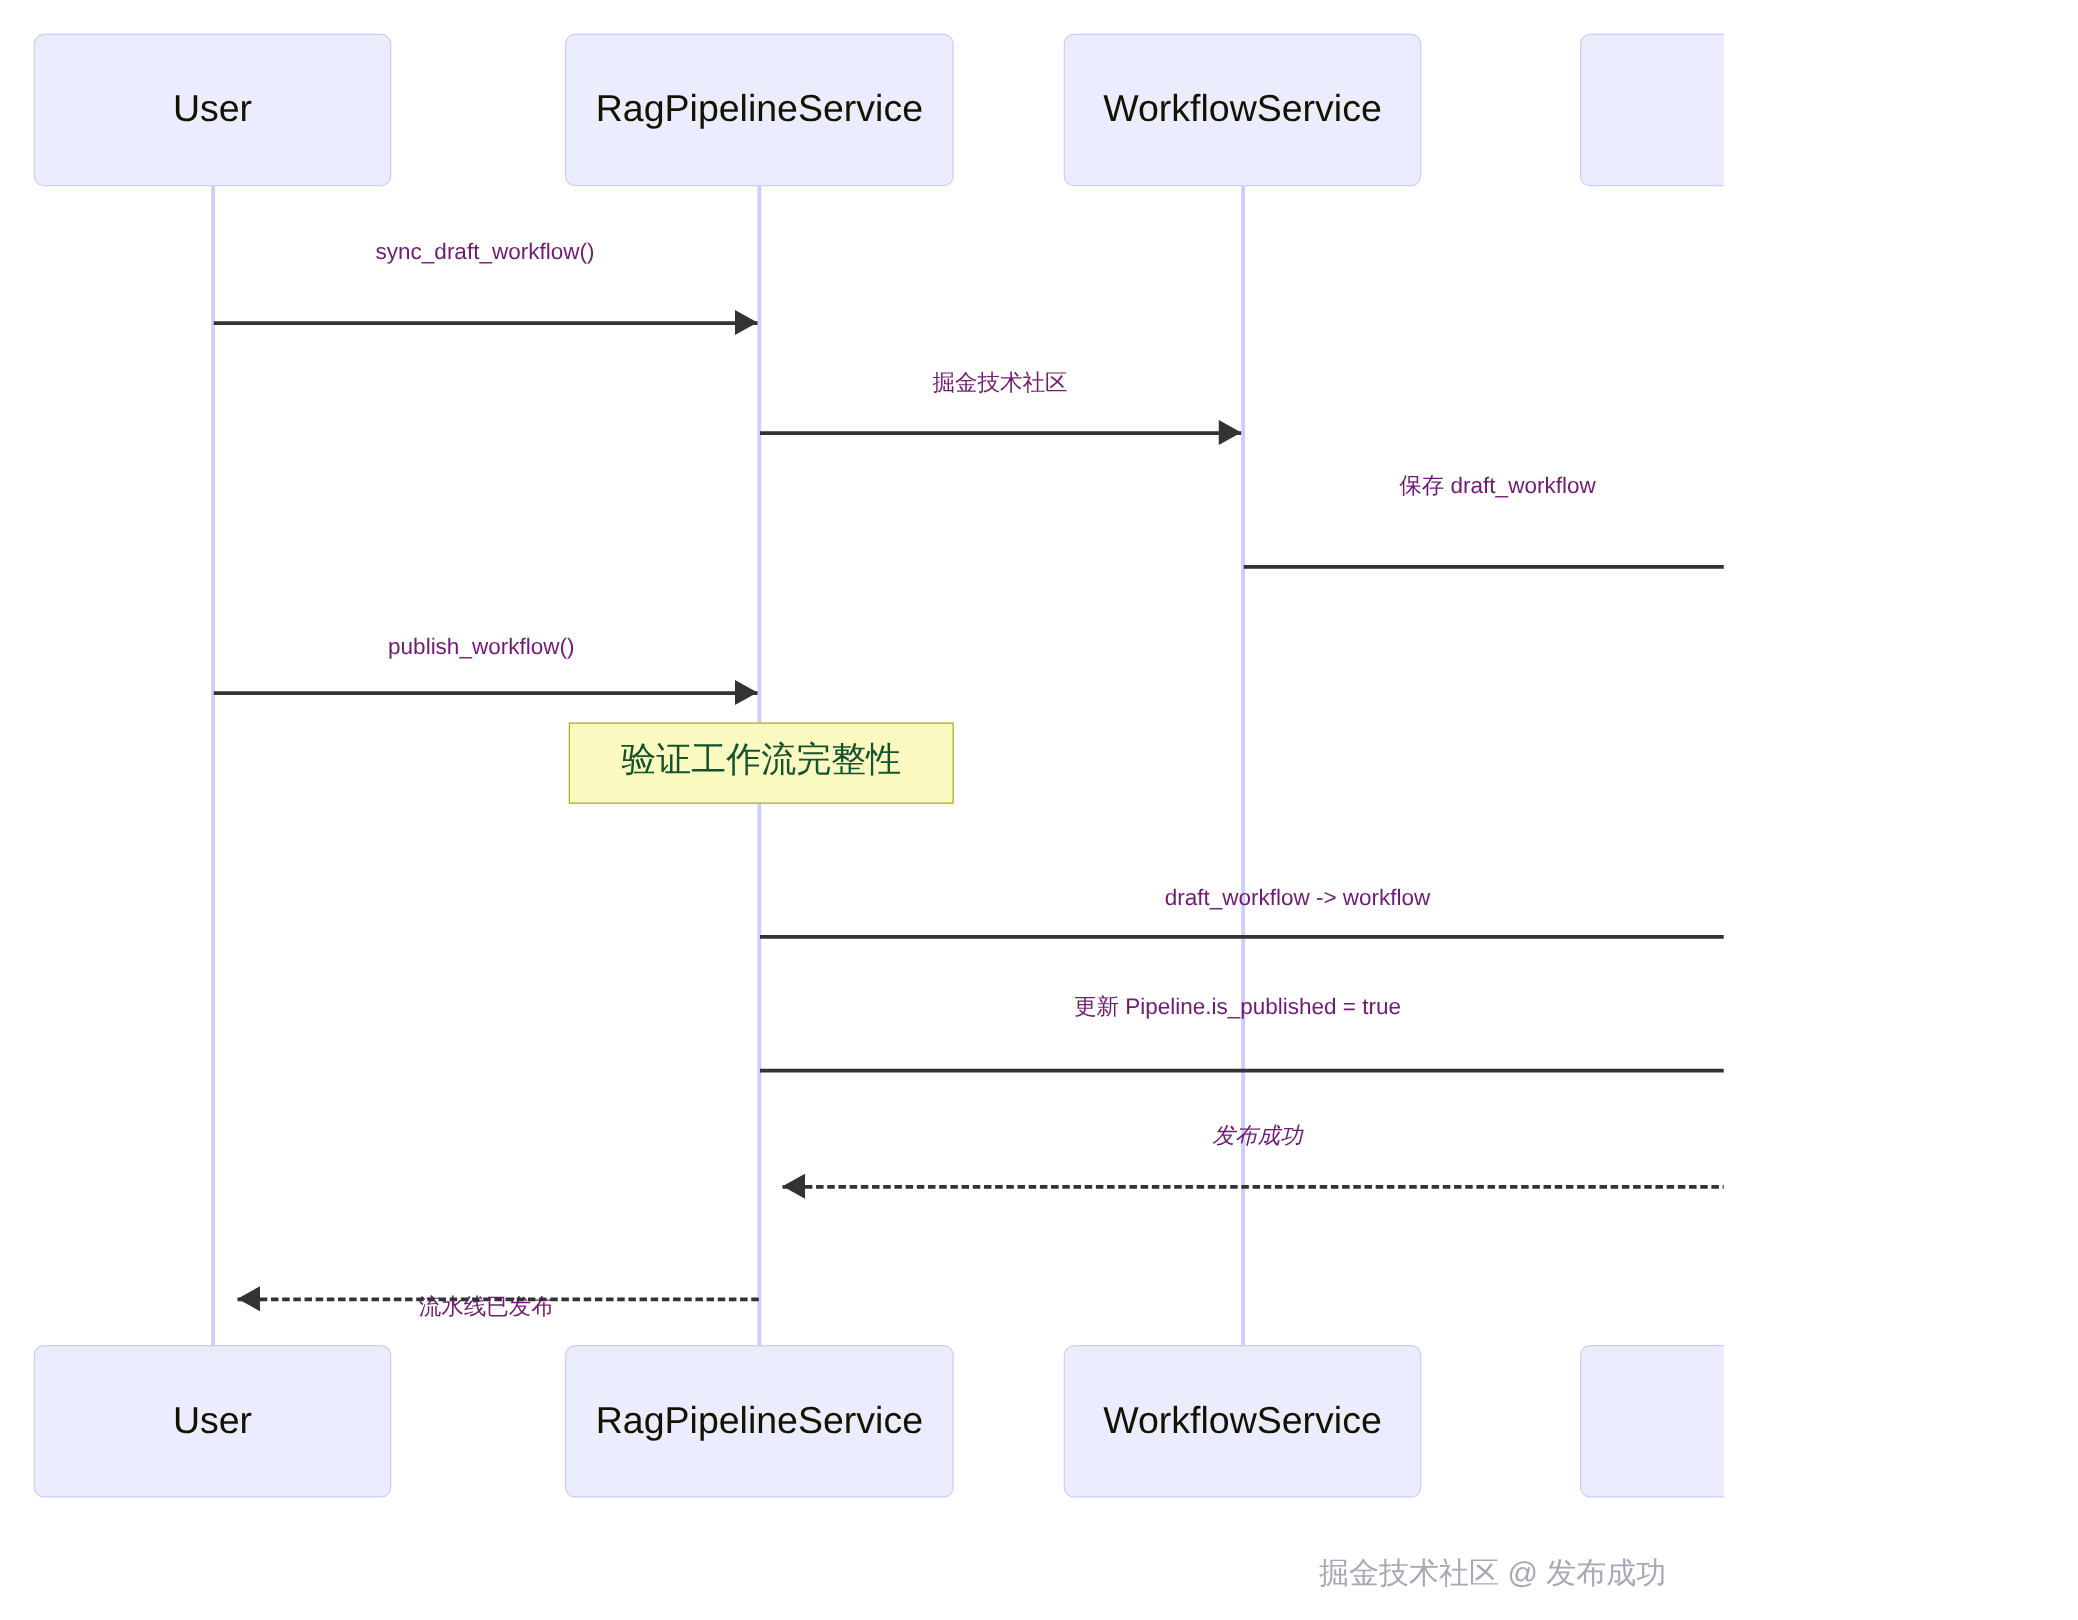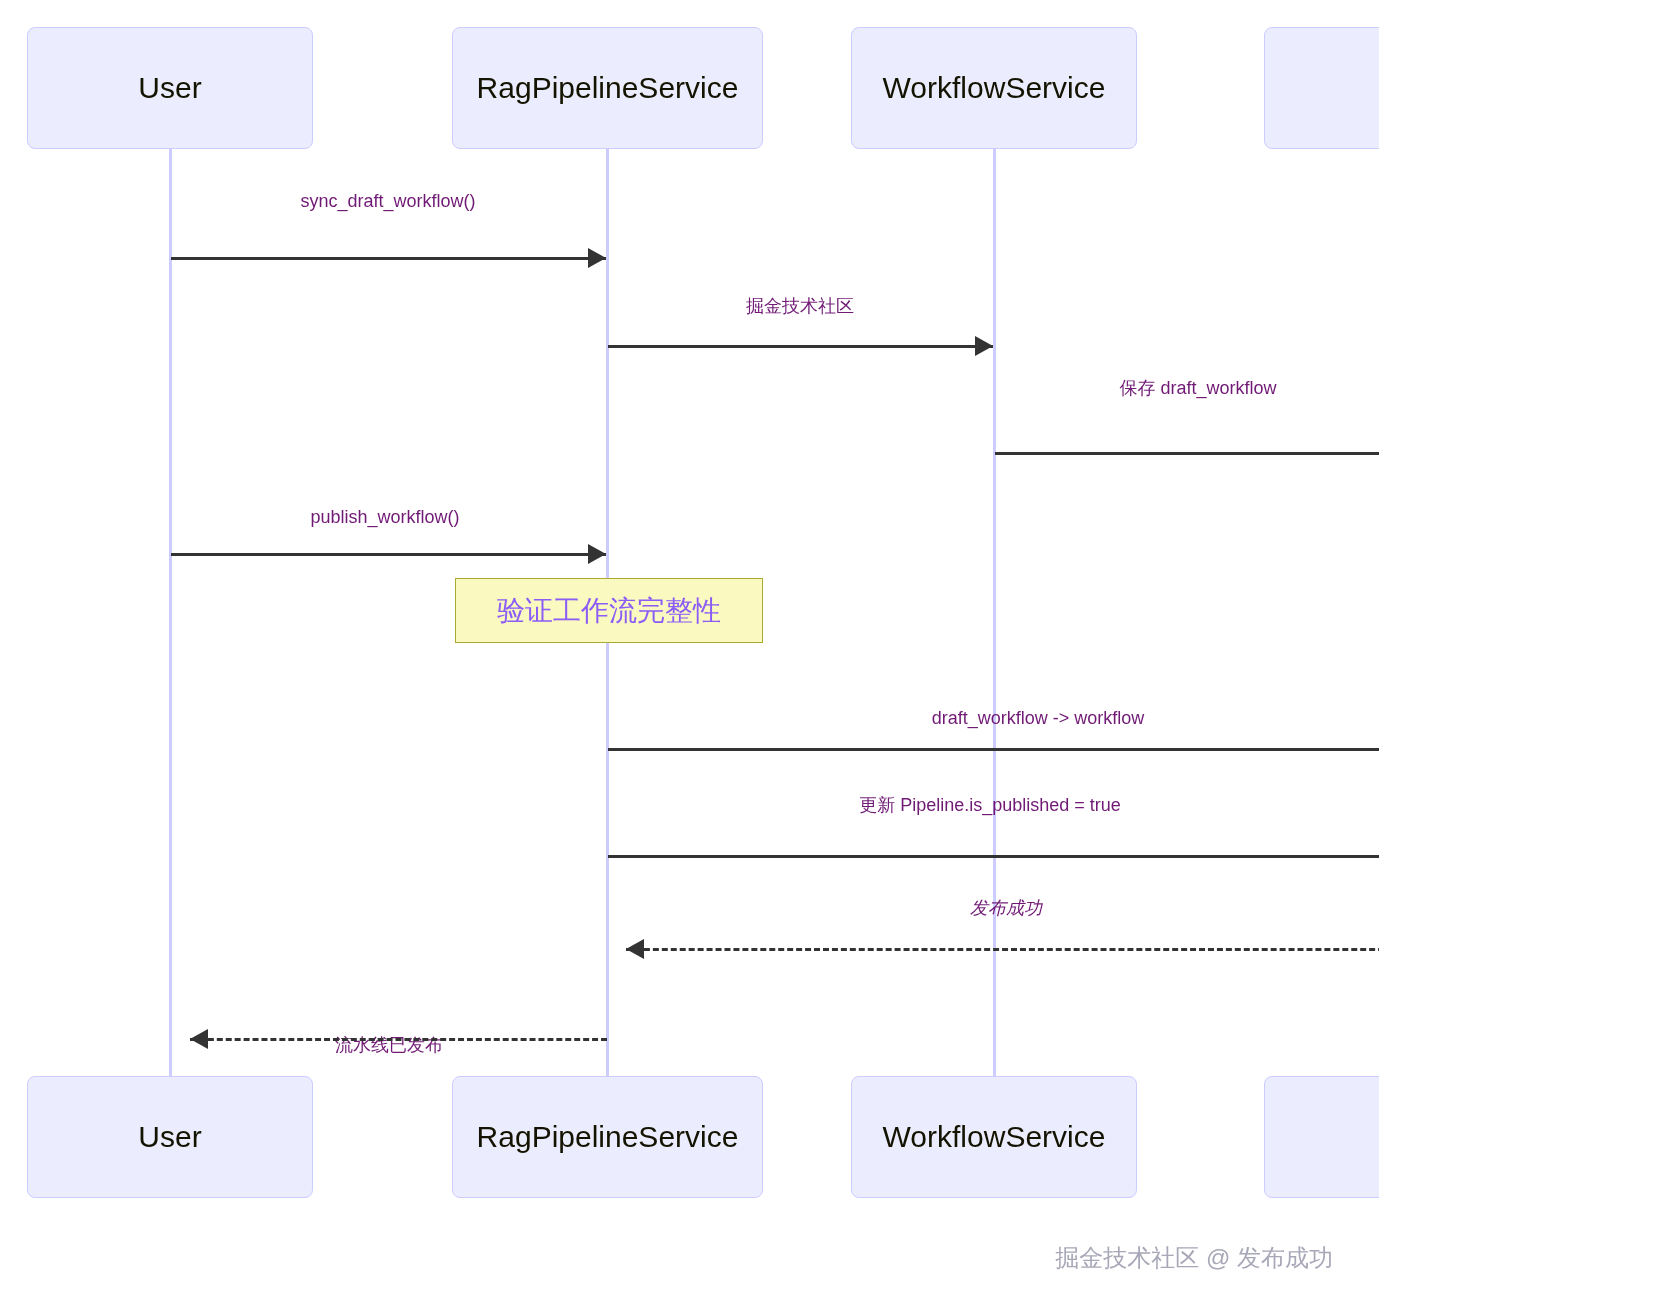--- a/index.html
+++ b/index.html
@@ -73,23 +73,23 @@
     position: absolute;
     box-sizing: border-box;
     background: #FAF9C0;
     border: 1px solid #AAAA33;
     display: flex;
     align-items: center;
     justify-content: center;
   }
   .note-text {
     font-size: 28px;
-    color: #8b5cf6;
+    color: #14532d;
     white-space: nowrap;
-    font-family: Liberation Serif, serif;
+    font-family: Liberation Mono, monospace;
     line-height: 1;
   }
   .watermark {
     position: absolute;
     right: 46px;
     bottom: 22px;
     font-size: 24px;
     color: #8a8aa0;
     opacity: 0.75;
     white-space: nowrap;

